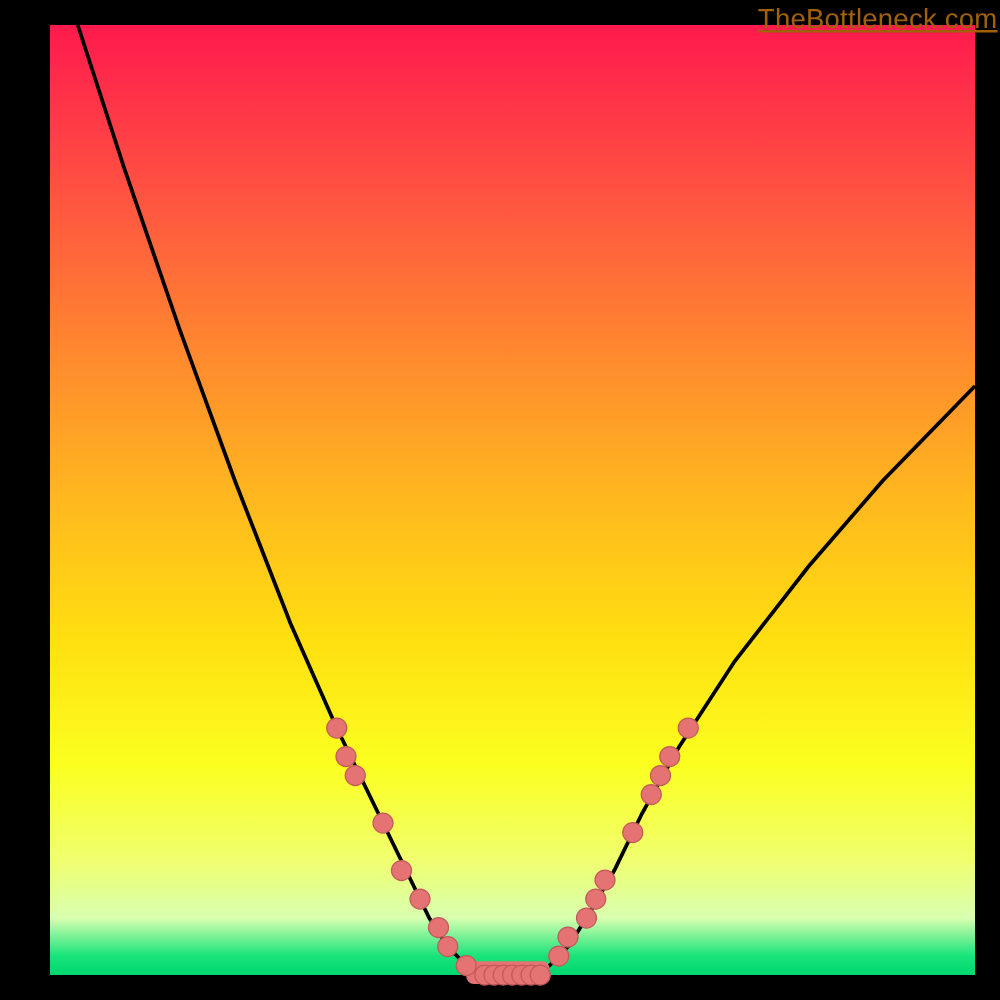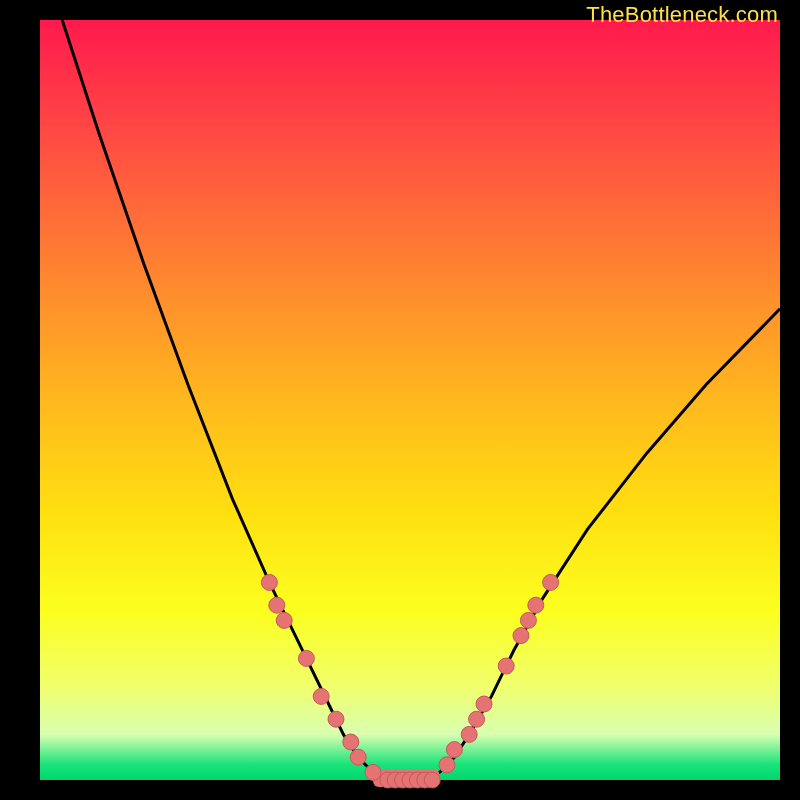--- a/index.html
+++ b/index.html
@@ -34,26 +34,27 @@
       #fbff20 78%,
       #f0ff70 88%,
       #d8ffb0 94%,
       #18e37a 98%,
       #00d66f 100%
     );
   }
   .watermark {
     position: absolute;
     top: 2px;
-    right: 22px;
+    right: 2px;
     font-family: Arial, Helvetica, sans-serif;
     font-size: 22px;
     font-weight: 500;
-    color: #fde047;
+    color: #a16207;
     letter-spacing: 0.2px;
+    text-decoration: underline;
   }
   svg.curve {
     position: absolute;
     left: 0;
     top: 0;
     width: 740px;
     height: 760px;
     overflow: visible;
   }
 </style>

